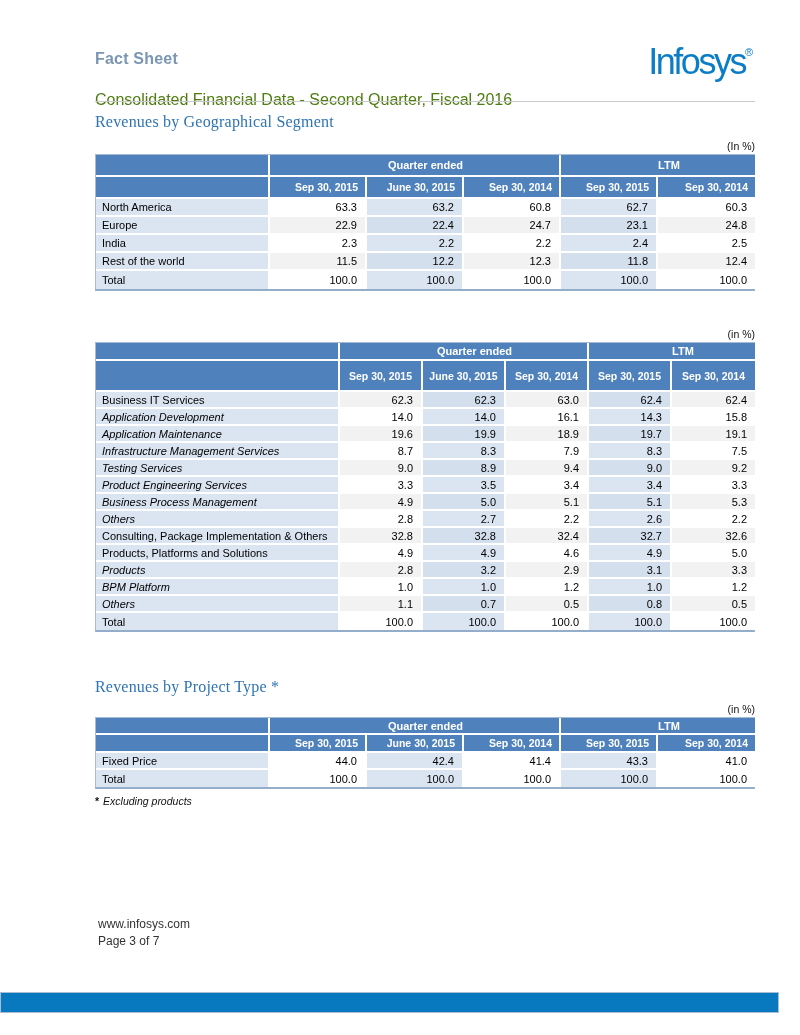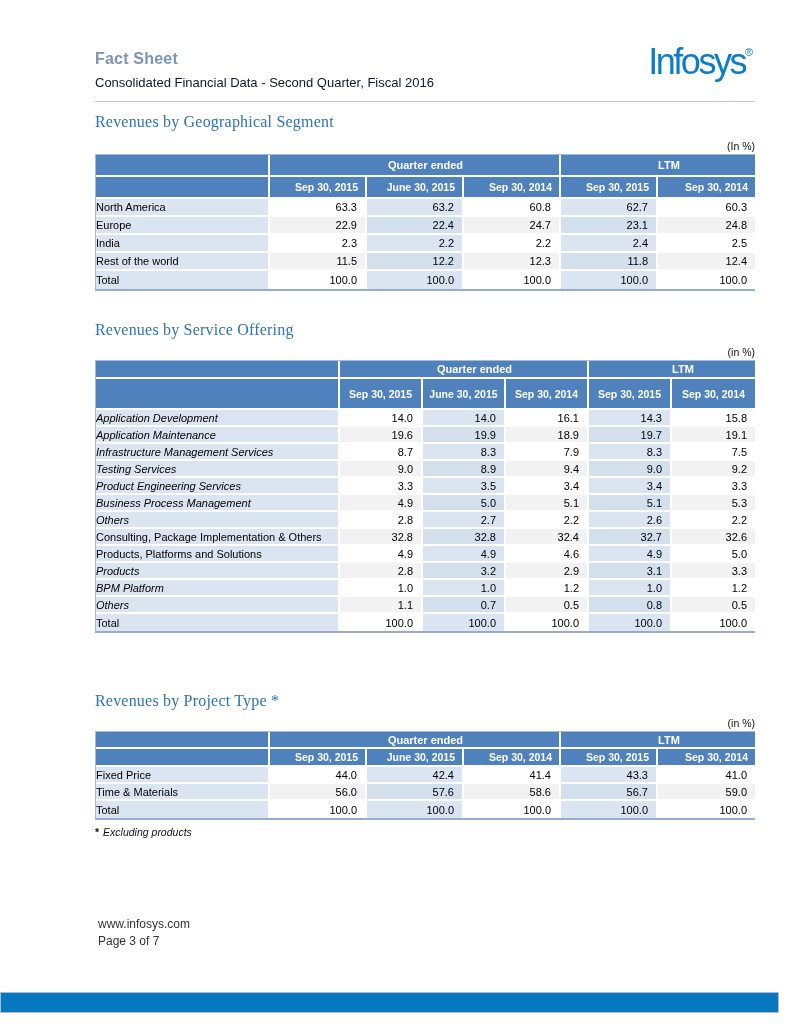--- a/index.html
+++ b/index.html
@@ -13,29 +13,29 @@
     --factsheet-blue:#7A96B2;
   }
   *{margin:0;padding:0;box-sizing:border-box;}
   html,body{width:800px;height:1035px;background:#fff;
     font-family:"Liberation Sans",sans-serif;color:#000;}
   #page{position:relative;width:788px;height:1035px;overflow:hidden;background:#fff;}
 
   
   .doc-header{position:absolute;left:95px;top:50px;width:660px;height:52px;}
   .doc-title{color:var(--factsheet-blue);font-size:16px;font-weight:bold;letter-spacing:.2px;}
-  .doc-subtitle{color:#0f172a;font-size:13px;margin-top:7px;}
+  .doc-subtitle{color:#4d7c0f;font-size:16px;margin-top:23px;}
   .logo{position:absolute;right:2px;top:-6px;color:var(--infosys-blue);
     font-size:36px;font-weight:400;letter-spacing:-2.5px;line-height:1;}
   .logo sup{font-size:11px;letter-spacing:0;vertical-align:18px;}
   .header-rule{position:absolute;left:95px;top:101px;width:660px;height:1px;background:#c9c9c9;}
 
   
   .section{position:absolute;left:95px;width:660px;}
-  .sec1{top:113px;} .sec2{top:321px;} .sec3{top:692px;}
+  .sec1{top:113px;} .sec2{top:321px;} .sec3{top:678px;}
   .section h2{font-family:"Liberation Serif",serif;color:var(--title-blue);
     font-size:16px;font-weight:normal;letter-spacing:.2px;}
   .unit{width:100%;text-align:right;font-size:10.5px;color:#111;margin-top:7px;margin-bottom:2px;}
   .sec1 .unit{margin-top:9px;}
 
   .twrap{border:1px solid #A6BCD6;border-bottom:2px solid #93ADCB;}
   table{border-collapse:separate;border-spacing:0;width:100%;table-layout:fixed;}
   .sec1 col.c0,.sec3 col.c0{width:174px;}
   .sec1 col.cv,.sec3 col.cv{width:97px;}
   .sec2 col.c0{width:244px;}
@@ -49,21 +49,21 @@
   tr.h1 th{font-size:11px;text-align:center;padding-left:22px;}
   tr.h2 th{font-size:10.5px;}
   .sec1 tr.h1{height:22px;} .sec1 tr.h2{height:22px;}
   .sec2 tr.h1{height:18px;} .sec2 tr.h2{height:31px;}
   .sec3 tr.h1{height:17px;} .sec3 tr.h2{height:18px;}
   .sec1 tr.h2 th,.sec3 tr.h2 th{text-align:right;padding-right:7px;}
   .sec2 tr.h2 th{text-align:center;}
 
   .sec1 tbody tr{height:18px;} .sec2 tbody tr{height:17px;} .sec3 tbody tr{height:17px;margin-top:36px;}
   tbody td{font-size:11px;background:#fff;}
-  td.label{background:var(--label-blue);text-align:left;}
+  td.label{background:var(--label-blue);text-align:left;padding-left:6px;}
   td.val{text-align:right;padding-right:8px;}
   tr.shaded td.val{background:var(--shade-gray);}
   td.val.band{background:var(--label-blue);}
   tr.shaded td.val.band{background:var(--band-shade);}
   tr.group td,tr.total td{font-weight:normal;}
   tr.sub td.label{font-style:italic;}
 
   .footnote{margin-top:6px;font-size:10.5px;color:#111;}
   .footnote .marker{font-weight:bold;font-style:normal;margin-right:4px;}
   .footnote .fn-text{font-style:italic;}
@@ -153,21 +153,20 @@
                 <td class="val band">100.0</td>
                 <td class="val">100.0</td>
                 <td class="val band">100.0</td>
                 <td class="val">100.0</td>
               </tr>
             </tbody>
           </table>
         </div>
       </section>
       <section class="section sec2">
-        <h2>Revenues by Service Offering</h2>
         <div class="unit">(in %)</div>
         <div class="twrap">
           <table>
             <colgroup>
               <col class="c0">
               <col class="cv">
               <col class="cv">
               <col class="cv">
               <col class="cv">
               <col class="cv">
@@ -181,20 +180,28 @@
               <tr class="h2">
                 <th></th>
                 <th class="date">Sep 30, 2015</th>
                 <th class="date">June 30, 2015</th>
                 <th class="date">Sep 30, 2014</th>
                 <th class="date">Sep 30, 2015</th>
                 <th class="date">Sep 30, 2014</th>
               </tr>
             </thead>
             <tbody>
+              <tr class="group shaded">
+                <td class="label">Business IT Services</td>
+                <td class="val">62.3</td>
+                <td class="val band">62.3</td>
+                <td class="val">63.0</td>
+                <td class="val band">62.4</td>
+                <td class="val">62.4</td>
+              </tr>
               <tr class="sub">
                 <td class="label">Application Development</td>
                 <td class="val">14.0</td>
                 <td class="val band">14.0</td>
                 <td class="val">16.1</td>
                 <td class="val band">14.3</td>
                 <td class="val">15.8</td>
               </tr>
               <tr class="sub shaded">
                 <td class="label">Application Maintenance</td>
@@ -326,28 +333,20 @@
             </thead>
             <tbody>
               <tr class="item">
                 <td class="label">Fixed Price</td>
                 <td class="val">44.0</td>
                 <td class="val band">42.4</td>
                 <td class="val">41.4</td>
                 <td class="val band">43.3</td>
                 <td class="val">41.0</td>
               </tr>
-              <tr class="item shaded">
-                <td class="label">Time &amp; Materials</td>
-                <td class="val">56.0</td>
-                <td class="val band">57.6</td>
-                <td class="val">58.6</td>
-                <td class="val band">56.7</td>
-                <td class="val">59.0</td>
-              </tr>
               <tr class="total">
                 <td class="label">Total</td>
                 <td class="val">100.0</td>
                 <td class="val band">100.0</td>
                 <td class="val">100.0</td>
                 <td class="val band">100.0</td>
                 <td class="val">100.0</td>
               </tr>
             </tbody>
           </table>

